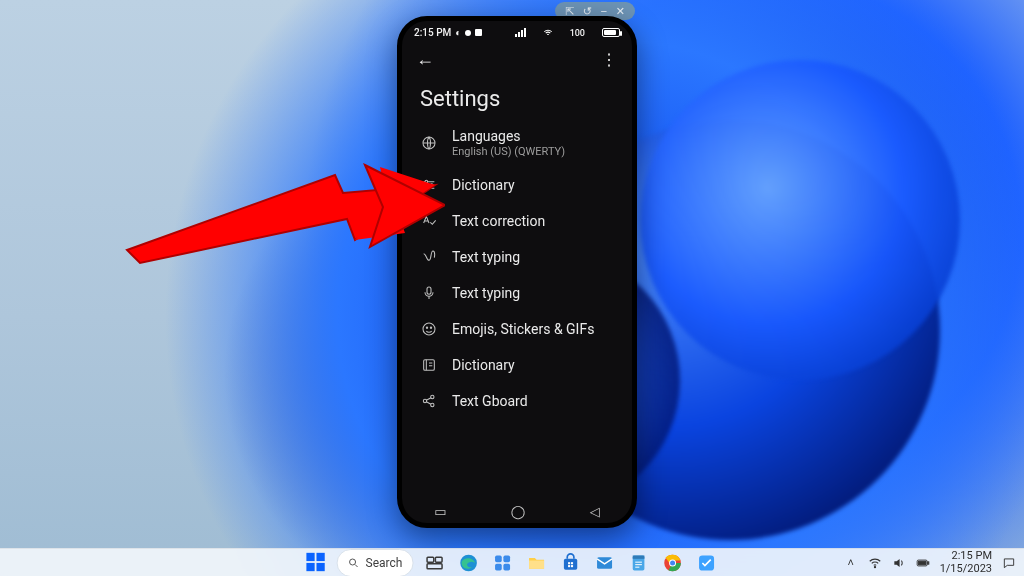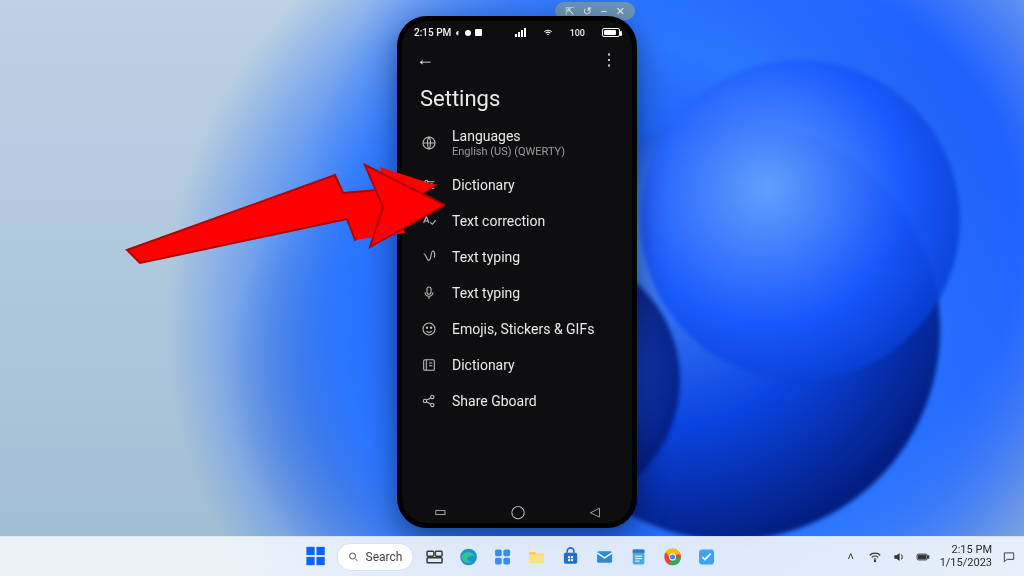--- a/index.html
+++ b/index.html
@@ -61,21 +61,21 @@
   .item .sub { font-size:11px; color:#9d9d9d; margin-top:1px; }
 
   
   .navbar { position:absolute; bottom:4px; left:0; right:0; display:flex; justify-content:space-around;
     color:#e6e6e6; font-size:13px; opacity:.85; }
 
   
   .arrow { position:absolute; left:125px; top:155px; width:320px; height:110px; pointer-events:none; }
 
   
-  .taskbar { position:absolute; left:0; right:0; bottom:0; height:40px;
+  .taskbar { position:absolute; left:0; right:0; bottom:0; height:28px;
     background:rgba(243,247,252,0.9); backdrop-filter: blur(6px);
     border-top:1px solid rgba(0,0,0,0.06); display:flex; align-items:center; }
   .tb-center { position:absolute; left:50%; transform:translateX(-50%); display:flex; align-items:center; gap:8px; }
   .start { width:24px; height:24px; }
   .start svg { width:22px; height:22px; }
   .search-pill { display:flex; align-items:center; gap:6px; height:28px; padding:0 10px;
     background:#fff; border:1px solid #d9e1ea; border-radius:14px; font-size:12px; color:#3e3e3e; }
   .search-pill svg { width:12px; height:12px; }
   .pin { width:26px; height:26px; border-radius:4px; display:flex; align-items:center; justify-content:center; }
   .pin svg { width:20px; height:20px; }
@@ -230,21 +230,21 @@
     <div class="item">
       <span class="ic">
         <svg viewBox="0 0 24 24" width="16" height="16" fill="none" stroke="currentColor" stroke-width="1.6">
             <circle cx="6" cy="12" r="2.5"></circle>
             <circle cx="17" cy="6" r="2.5"></circle>
             <circle cx="17" cy="18" r="2.5"></circle>
             <path d="M8 11l7-4M8 13l7 4"></path>
           </svg>
       </span>
       <span class="txt">
-          <span class="label">Share Gboard</span>
+          <span class="label">Text Gboard</span>
         </span>
     </div>
 
   </div>
 
   <div class="navbar">
     <span>▭</span>
     <span>◯</span>
     <span>◁</span>
   </div>

